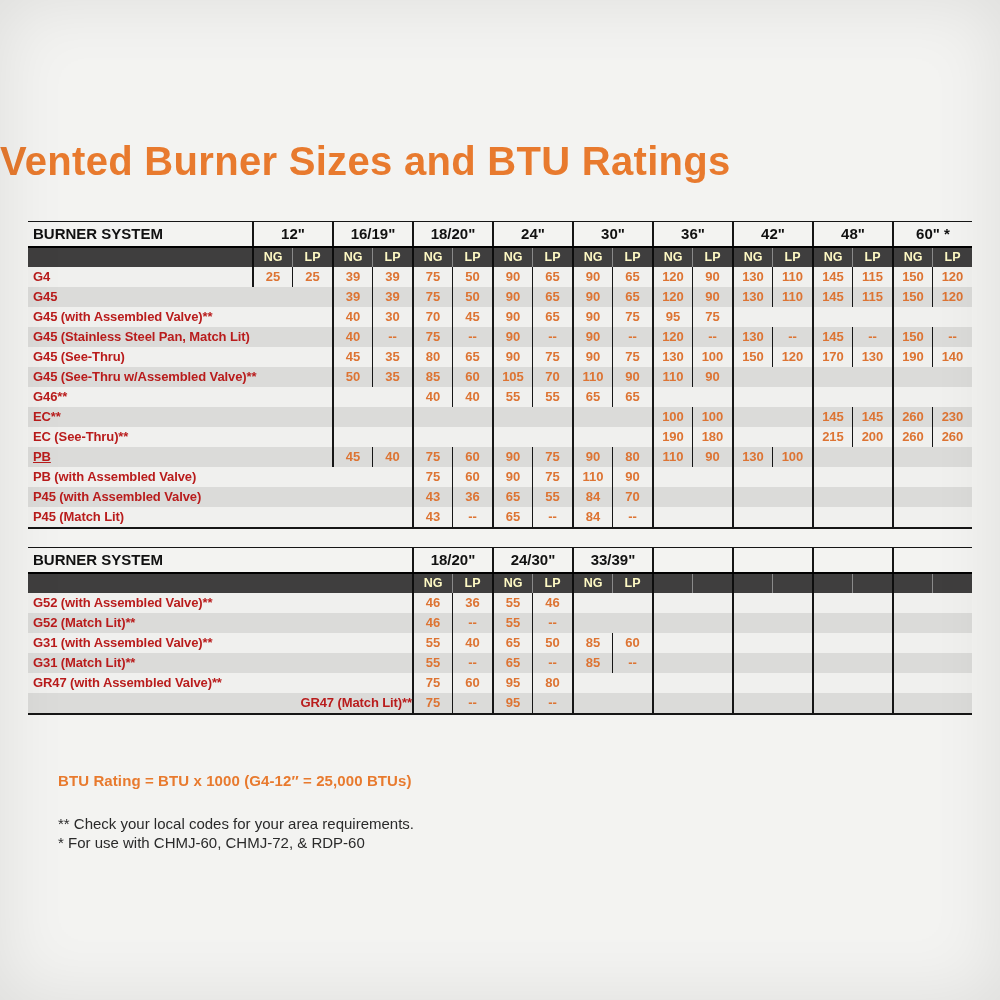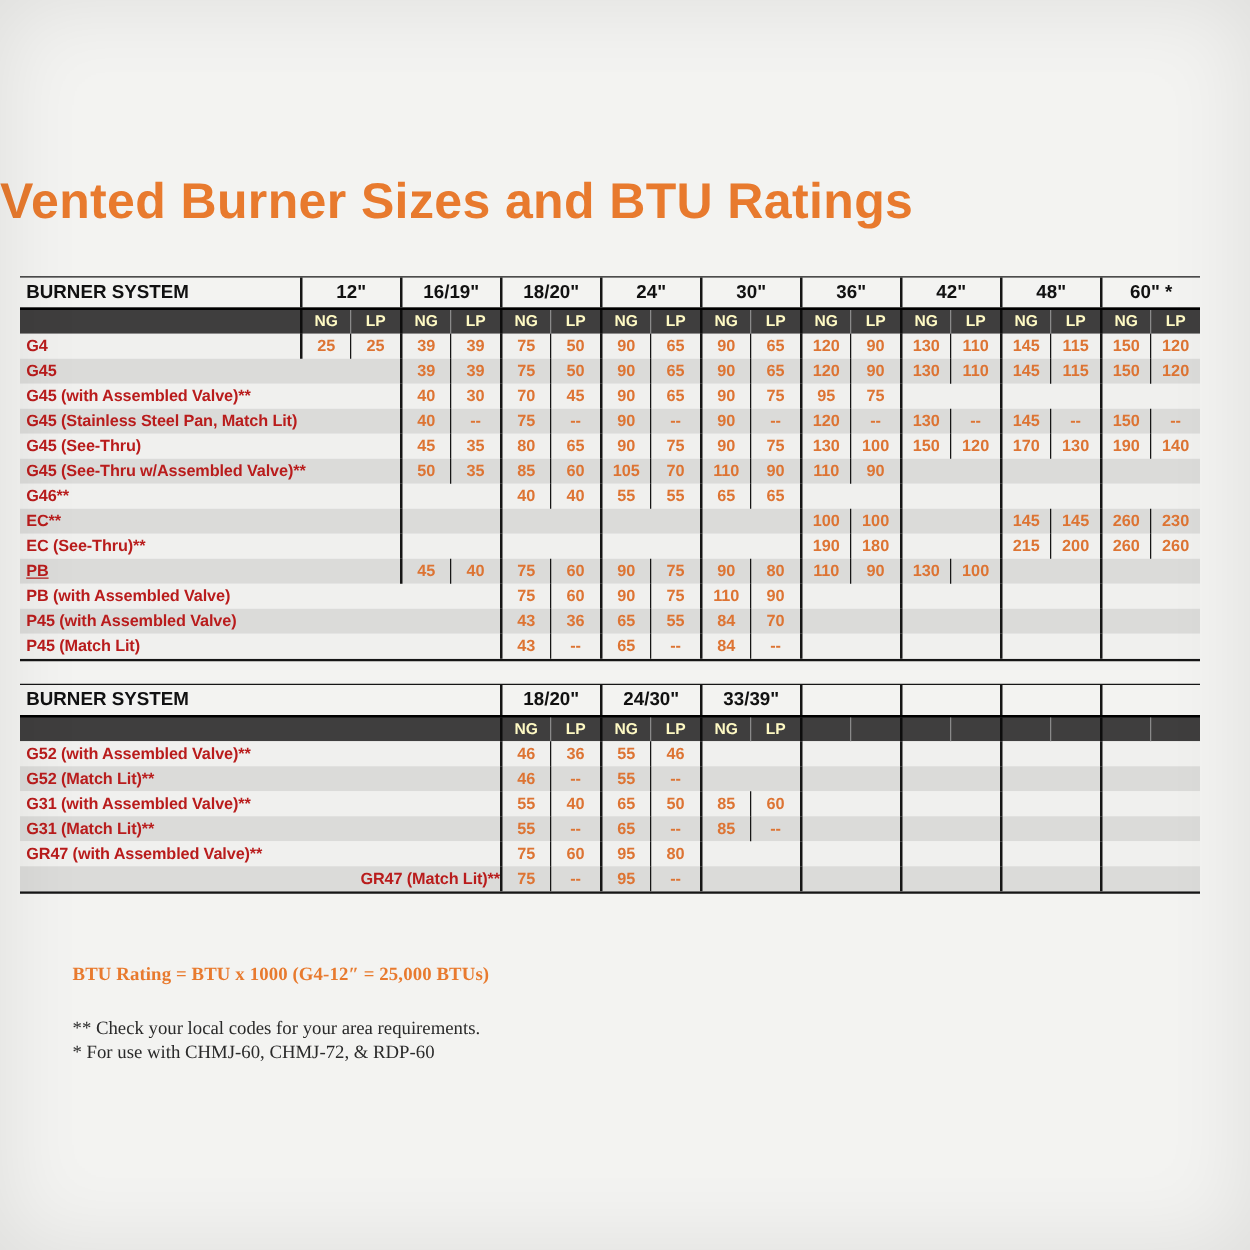--- a/index.html
+++ b/index.html
@@ -20,40 +20,40 @@
     position:relative;overflow:hidden;
   }
   .vignette{position:absolute;inset:0;pointer-events:none;
     box-shadow:inset 0 0 70px rgba(0,0,0,0.09);}
   .page{padding-top:139px;}
   h1.title{
     margin:0 0 37px 0;text-align:left;
     font-size:40px;font-weight:700;color:var(--accent);
     letter-spacing:.3px;
   }
-  #tables{width:944px;margin-left:16px;}
+  #tables{width:944px;margin-left:28px;}
   .btable{width:944px;border-top:1px solid var(--line);border-bottom:2px solid var(--line);background:var(--page);}
   .btable + .btable{margin-top:18px;}
   .sizes-row{display:flex;height:24px;}
   .size-name{font-size:15px;font-weight:700;color:#111;line-height:24px;padding-left:5px;white-space:nowrap;}
   .size-cell{width:80px;text-align:center;font-size:15px;font-weight:700;color:#111;
     line-height:23px;border-left:2px solid var(--line);}
   .band-row{display:flex;height:21px;background:var(--band);border-top:2px solid #000;}
   .band-cell{width:40px;color:#fef9c3;font-size:12.5px;font-weight:700;text-align:center;line-height:19px;}
   .band-cell.bnd{border-left:2px solid #0d0d0d;}
   .band-cell.dv{border-left:1px solid #8a8a8a;}
   .data-row{display:flex;height:20px;}
   .data-row.even{background:var(--light);}
   .data-row.odd{background:var(--dark);}
   .row-name{font-size:13px;font-weight:700;color:#b91c1c;line-height:20px;
     padding-left:5px;white-space:nowrap;overflow:visible;letter-spacing:-0.1px;}
   .cell{width:40px;text-align:center;font-size:13px;font-weight:700;color:var(--val);line-height:20px;}
   .cell.gb{border-left:2px solid var(--line);}
   .cell.dv{border-left:1px solid var(--line);}
-  .footer{width:944px;margin-left:28px;font-family:Liberation Serif, serif;}
+  .footer{width:944px;margin-left:28px;}
   .formula{margin:57px 0 0 30px;font-size:15px;font-weight:700;color:var(--accent);letter-spacing:.1px;}
   .notes{margin:25px 0 0 30px;font-size:15px;color:#2a2a2a;line-height:19px;}
 </style>
 </head>
 <body>
 
 <div class="page">
   <h1 class="title">Vented Burner Sizes and BTU Ratings</h1>
   <div id="tables">
       <div class="btable">

